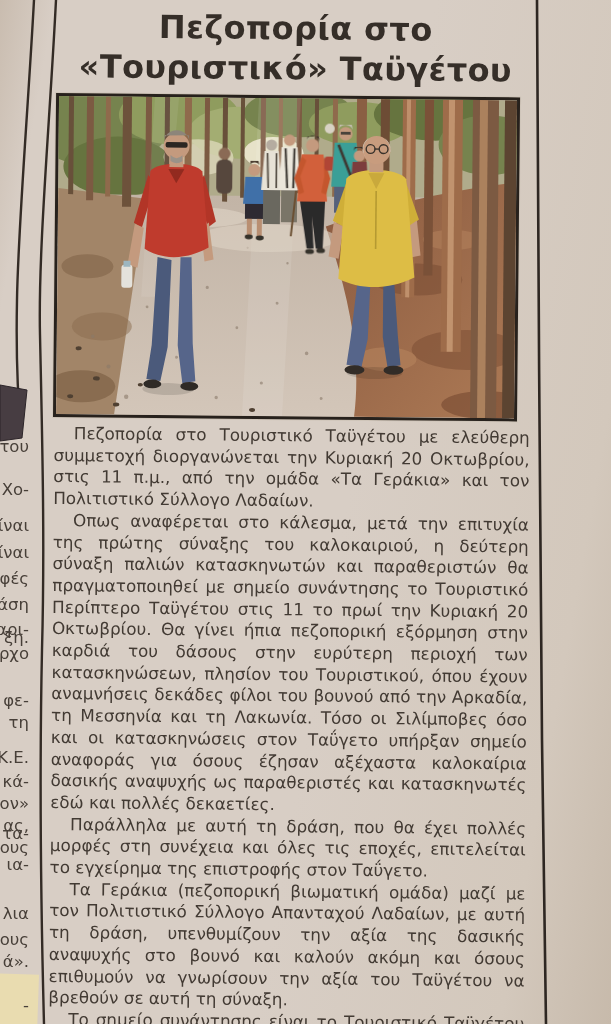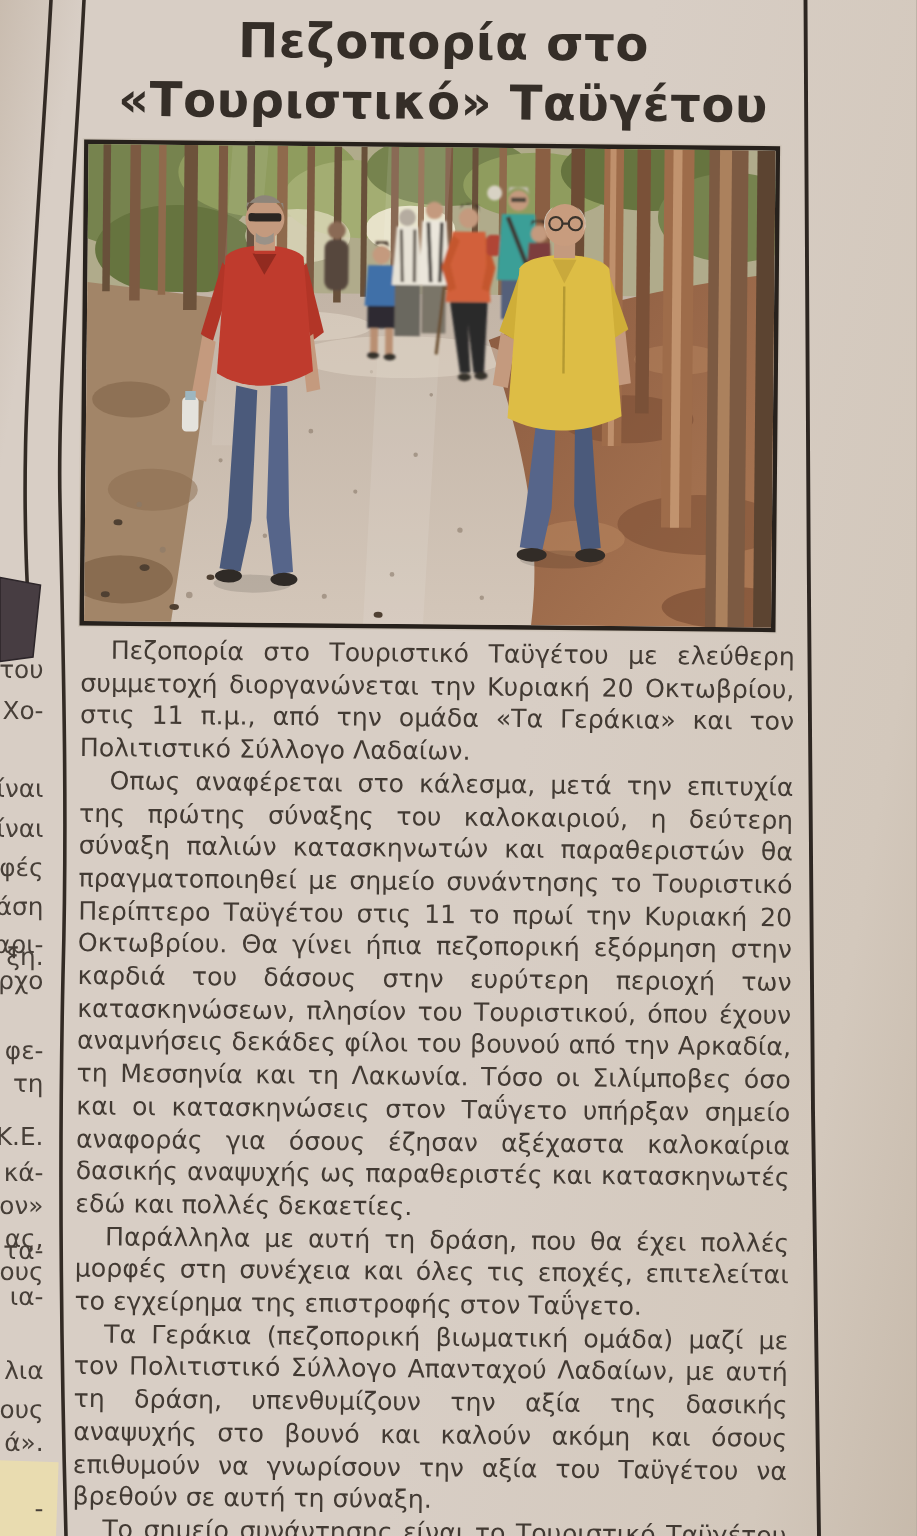--- a/index.html
+++ b/index.html
@@ -34,21 +34,21 @@
 
     <path d="M537,0 C538,220 540,520 542,740 C543,860 545,950 546,1024" fill="none" stroke="#2e2archive722" stroke-width="2.6"></path>
     <path d="M537,0 C538,220 540,520 542,740 C543,860 545,950 546,1024" fill="none" stroke="#2e2722" stroke-width="2.6"></path>
 
     <path d="M0,385 L27,390 L22,438 L0,441 Z" fill="#473d42" stroke="#2c2529" stroke-width="1"></path>
   </svg>
 
   <div class="left-column">
     <div class="yellow-patch"></div>
   <div class="frag" style="top: 437px;">του</div>
-      <div class="frag" style="top: 464px;">Χο-</div>
+      <div class="frag" style="top: 480px;">Χο-</div>
       <div class="frag" style="top: 516px;">ίναι</div>
       <div class="frag" style="top: 543px;">ίναι</div>
       <div class="frag" style="top: 569px;">φές</div>
       <div class="frag" style="top: 595px;">δράση</div>
       <div class="frag" style="top: 620px; margin-left: 39px;">αρι-</div>
       <div class="frag" style="top: 644px;">ρχο</div>
       <div class="frag" style="top: 628px;">ξη.</div>
       <div class="frag" style="top: 691px;">φε-</div>
       <div class="frag" style="top: 713px; text-align: right;">τη</div>
       <div class="frag" style="top: 748px;">Κ.Ε.</div>

